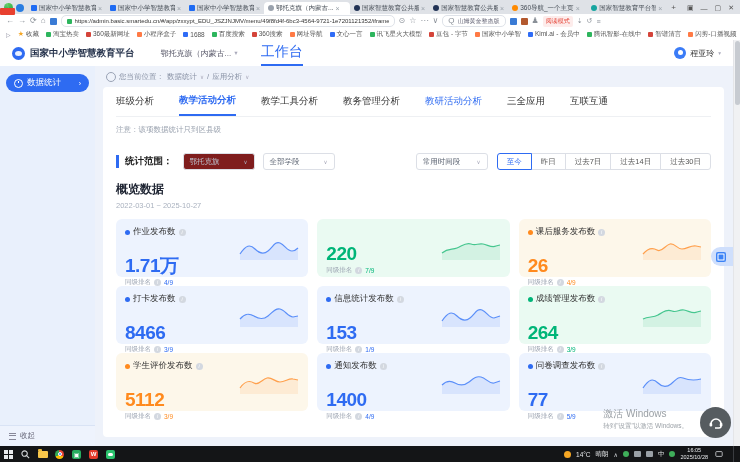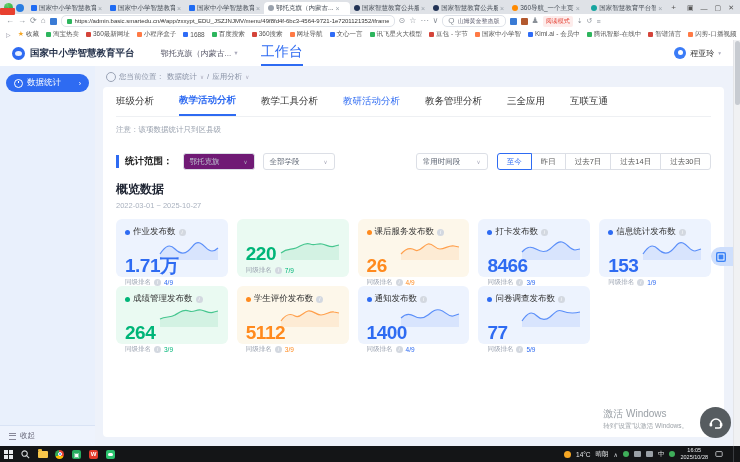--- a/index.html
+++ b/index.html
@@ -68,31 +68,31 @@
 
   .tabsrow{display:flex;gap:25px;height:29px;align-items:center;border-bottom:1px solid #eef0f3;font-size:9.5px;color:#333}
   .ptab{height:29px;display:flex;align-items:center;box-sizing:border-box;flex:none}
   .ptab.active{color:#2e6bf2;font-weight:bold;border-bottom:2.5px solid #2e6bf2}
   .ptab.hl{color:#2e6bf2}
 
   .notice{font-size:7.5px;color:#99a1ae;margin:8px 0 18px}
   .filterrow{display:flex;align-items:center;margin-bottom:11px}
   .scopelabel{font-weight:bold;font-size:9.5px;color:#222;border-left:3px solid #2e6bf2;padding-left:6px;margin-right:10px}
   .sel{height:17px;min-width:72px;border:1px solid #dcdfe6;border-radius:3px;display:flex;align-items:center;justify-content:space-between;padding:0 6px;color:#5a6270;font-size:7.5px;margin-right:8px;background:#fff;box-sizing:border-box}
-  .sel.disabled{background:#701a75;color:#bcc2cf}
+  .sel.disabled{background:#7f1d1d;color:#bcc2cf}
   .quickgroup{margin-left:auto;display:flex;align-items:center}
   .qbtn{height:17px;padding:0 9px;border:1px solid #dcdfe6;display:flex;align-items:center;font-size:7.5px;color:#555;background:#fff;margin-left:-1px;box-sizing:border-box}
   .qbtn:first-of-type{border-radius:3px 0 0 3px}
   .qbtn:last-of-type{border-radius:0 3px 3px 0}
   .qbtn.active{color:#2e6bf2;border-color:#2e6bf2;position:relative;z-index:1}
 
   .sectionhead{font-size:12px;font-weight:bold;color:#1f2533;margin:3px 0 3px}
   .daterange{font-size:7.5px;color:#aab2bf;margin-bottom:9px}
 
-  .cards{display:grid;grid-template-columns:repeat(5,1fr);gap:9px}
+  .cards{display:grid;grid-template-columns:repeat(3,1fr);gap:9px}
   .card{border-radius:6px;padding:7px 9px 6px;height:58px;position:relative;box-sizing:border-box}
   .c-blue{--ac:#2e6bf2;--sp:#5b8ff9;background:#edf3fe}
   .c-green{--ac:#00b578;--sp:#46c68f;background:#eafaf2}
   .c-orange{--ac:#ff8a1e;--sp:#ffa04d;background:#fdf7ea}
   .card-head{display:flex;align-items:center;gap:3px;font-size:8.5px;color:#333}
   .dot{width:5px;height:5px;border-radius:50%;background:var(--ac);flex:none}
   .info{width:7px;height:7px;border-radius:50%;background:#d3d8e0;color:#fff;font-size:5px;line-height:7px;text-align:center;flex:none;font-style:italic}
   .card-value{font-size:19px;font-weight:bold;line-height:21px;margin-top:17px;color:var(--ac);letter-spacing:-.5px}
   .spark{position:absolute;right:8px;top:17px;width:62px;height:24px;color:var(--sp)}
   .card-rank{display:flex;align-items:center;gap:3px;font-size:6.5px;color:#9aa2b0;margin-top:2px}
@@ -319,22 +319,22 @@
         <span>/</span>
         <span>应用分析</span>
         <span class="car">∨</span>
       </div>
 
       <div class="panel">
         <div class="tabsrow">
           <span class="ptab">班级分析</span>
           <span class="ptab active">教学活动分析</span>
           <span class="ptab">教学工具分析</span>
+          <span class="ptab">教务管理分析</span>
           <span class="ptab hl">教研活动分析</span>
-          <span class="ptab">教务管理分析</span>
           <span class="ptab">三全应用</span>
           <span class="ptab">互联互通</span>
         </div>
 
         <div class="notice">注意：该项数据统计只到区县级</div>
 
         <div class="filterrow">
           <span class="scopelabel">统计范围：</span>
           <div class="sel disabled">
               <span>鄂托克旗</span>

